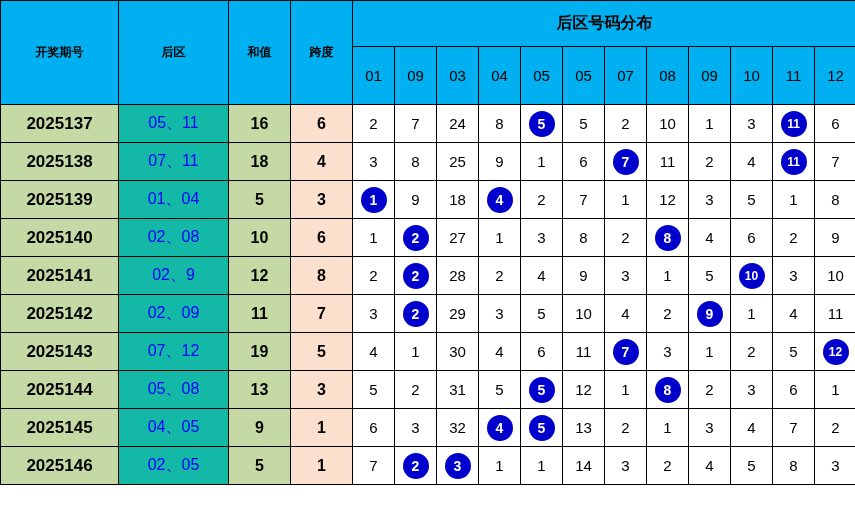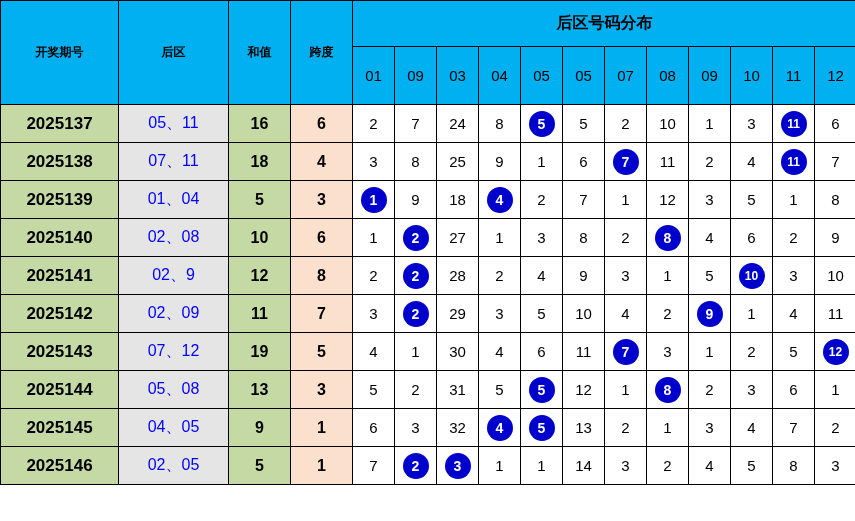--- a/index.html
+++ b/index.html
@@ -49,21 +49,21 @@
   col.c-span    { width: 62px;  }
   col.c-num     { width: 42px;  }
 
   td.issue {
     background: #c5d9a5;
     font-size: 17px;
     color: #000;
     font-weight: bold;
   }
   td.back {
-    background: #e5e5e5;
+    background: #14b8a6;
     color: #0000ff;
     font-size: 16px;
   }
   td.sum {
     background: #c5d9a5;
     font-weight: bold;
     font-size: 16px;
   }
   td.span {
     background: #fbe0cd;

